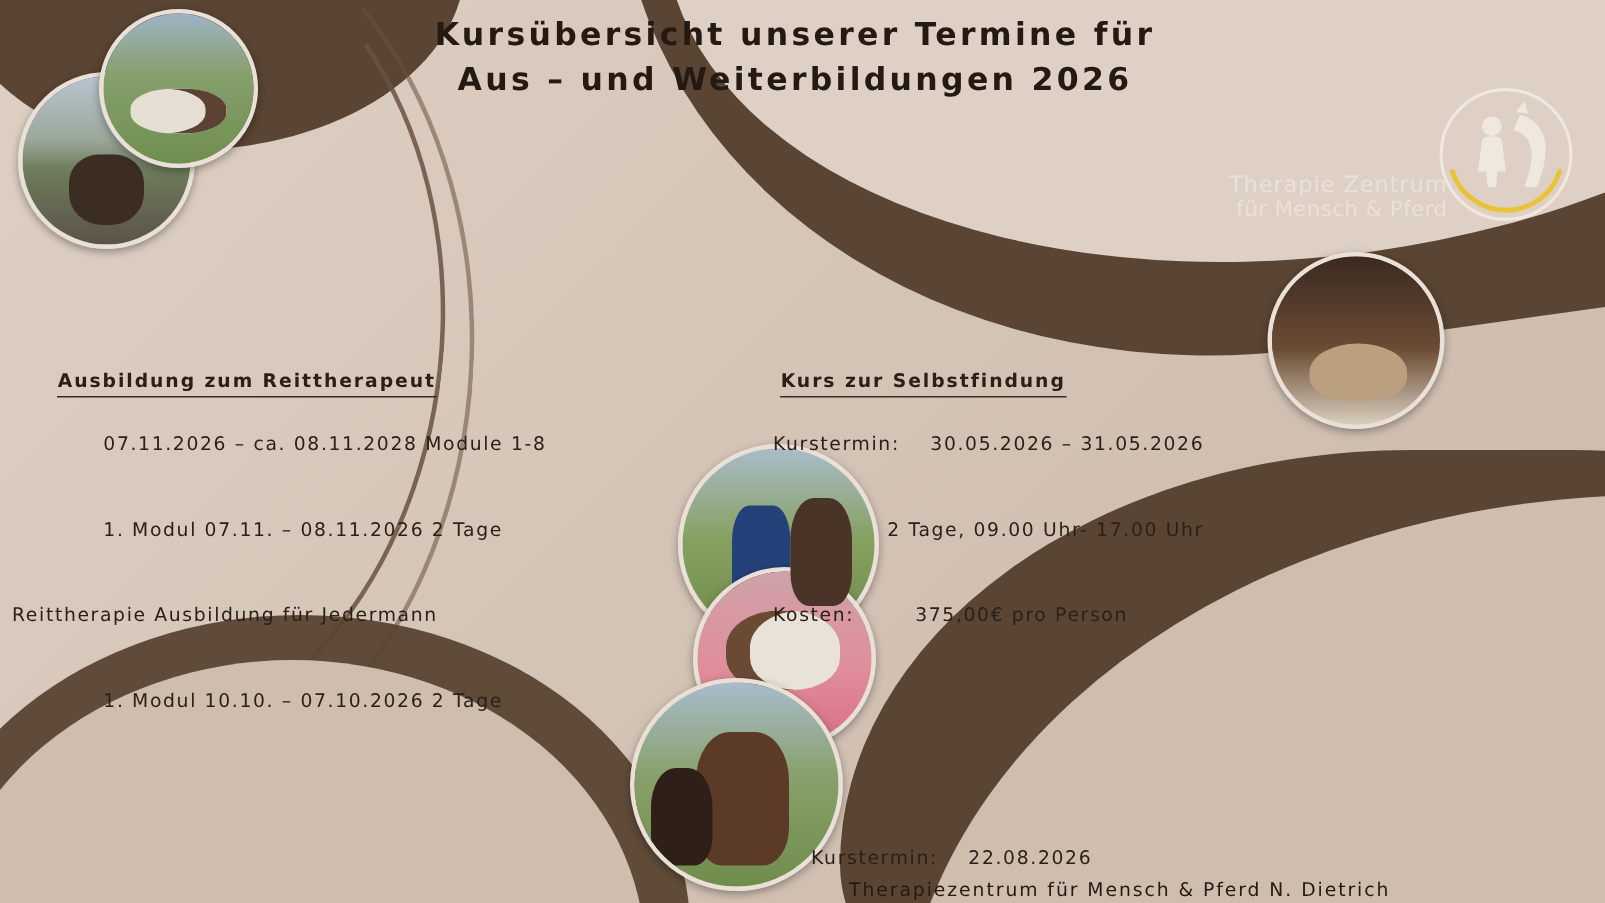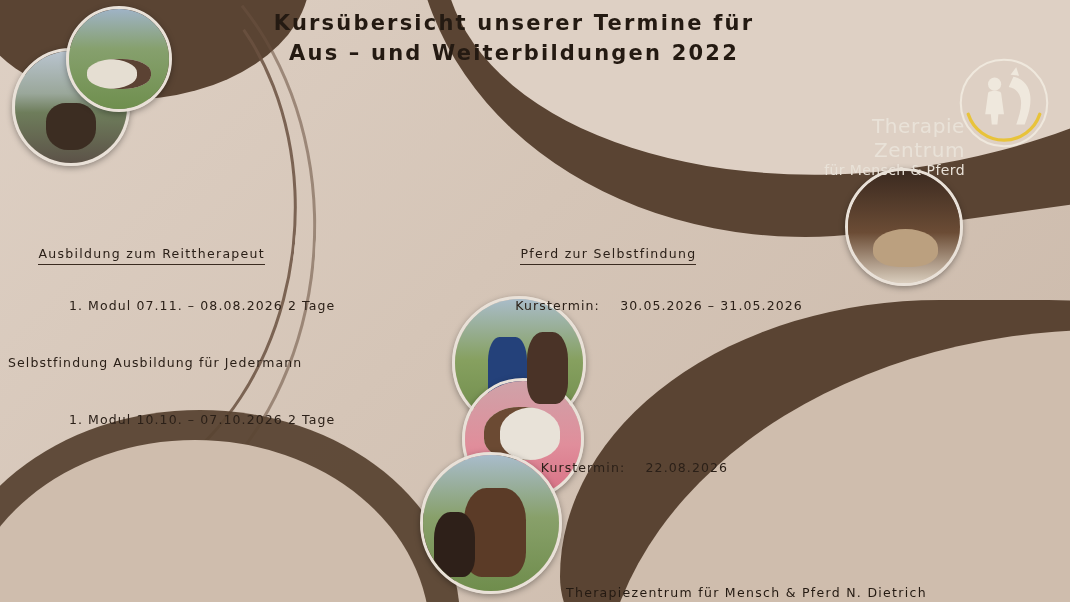--- a/index.html
+++ b/index.html
@@ -164,21 +164,21 @@
     background:#5b3b27; border-radius:36% 36% 28% 28%;
   }
   .p6::before {
     content:""; position:absolute; left:8%; top:42%; width:30%; height:48%;
     background:#2e2019; border-radius:40% 40% 30% 30%; z-index:1;
   }
 
   
   .title {
     position: absolute;
-    left: 164px;
+    left: 180px;
     top: 8px;
     width: 700px;
     text-align: center;
     color: #241a12;
     font-weight: bold;
     font-size: 21px;
     letter-spacing: 2.2px;
     line-height: 30px;
   }
 
@@ -199,42 +199,42 @@
   }
   .logo-text {
     position: absolute;
     left: 0;
     top: 56px;
     width: 185px;
     text-align: right;
     color: #e9e2d8;
     line-height: 1.2;
   }
-  .logo-text .l1 { font-size: 20px; letter-spacing: .6px; }
+  .logo-text .l1 { font-size: 15px; letter-spacing: .6px; }
   .logo-text .l2 { font-size: 14px; letter-spacing: .4px; }
 
   
   .col {
     position: absolute;
     font-size: 12.5px;
     letter-spacing: 1.1px;
     line-height: 19px;
     color: #2b2018;
     white-space: pre;
   }
   .col-left  { left: 8px;   top: 168px; width: 470px; }
   .col-right { left: 490px; top: 168px; width: 575px; }
 
   .sec { margin-bottom: 10px; }
   .sec-title {
-    font-weight: normal;
+    font-weight: bold;
     border-bottom: 1px solid #3a2b20;
     display: inline-block;
     padding-bottom: 1px;
-    margin-bottom: 12px;
+    margin-bottom: 2px;
     letter-spacing: 1.3px;
   }
   .line { display: block; }
 
   .footer {
     position: absolute;
     left: 566px;
     top: 543px;
     font-size: 12.5px;
     letter-spacing: 1.3px;
@@ -273,21 +273,21 @@
     </div>
   <div class="photo p5">
       <div class="ph-sky"></div>
     </div>
   <div class="photo p6">
       <div class="ph-sky"></div>
     </div>
 
   <div class="title">
     <div>Kursübersicht unserer Termine für</div>
-    <div>Aus – und Weiterbildungen 2022</div>
+    <div>Aus – und Weiterbildungen 2026</div>
   </div>
 
   <div class="logo-wrap">
     <div class="logo-mark">
       <svg viewBox="0 0 100 100" width="94" height="94" aria-hidden="true">
         <circle cx="50" cy="50" r="46" fill="none" stroke="#efe8dd" stroke-width="2.2"></circle>
         <path d="M12 62 A40 40 0 0 0 88 62" fill="none" stroke="#e8c33a" stroke-width="3.5" stroke-linecap="round"></path>
         <path d="M60 22 c10 2 17 10 18 21 c1 11 -3 22 -6 30 l-9 0 c3 -9 6 -18 5 -26 c-1 -8 -6 -13 -13 -14 z" fill="#efe8dd"></path>
         <path d="M57 20 l6 -8 l3 9 z" fill="#efe8dd"></path>
         <circle cx="40" cy="30" r="7" fill="#efe8dd"></circle>
@@ -297,37 +297,40 @@
     <div class="logo-text">
       <div class="l1">Therapie Zentrum</div>
       <div class="l2">für Mensch &amp; Pferd</div>
     </div>
   </div>
 
   <div class="col col-left">
 
     <div class="sec">
       <div class="sec-title">Ausbildung zum Reittherapeut</div>
-      <span class="line">            1. Modul 07.11. – 08.08.2026 2 Tage</span>
-      <span class="line">Selbstfindung Ausbildung für Jedermann</span>
+      <span class="line">            07.11.2026 – ca. 08.11.2028 Module 1-8</span>
+      <span class="line">            1. Modul 07.11. – 08.11.2026 2 Tage</span>
+      <span class="line">Reittherapie Ausbildung für Jedermann</span>
       <span class="line">            1. Modul 10.10. – 07.10.2026 2 Tage</span>
     </div>
 
     
 
     
 
     
   </div>
 
   <div class="col col-right">
 
     <div class="sec">
-      <div class="sec-title">Pferd zur Selbstfindung</div>
+      <div class="sec-title">Kurs zur Selbstfindung</div>
       <span class="line">     Kurstermin:    30.05.2026 – 31.05.2026</span>
+      <span class="line">                    2 Tage, 09.00 Uhr- 17.00 Uhr</span>
+      <span class="line">     Kosten:        375,00€ pro Person</span>
     </div>
 
     <div class="sec">
       <span class="line">          Kurstermin:    22.08.2026</span>
       
       
     </div>
 
     
 

